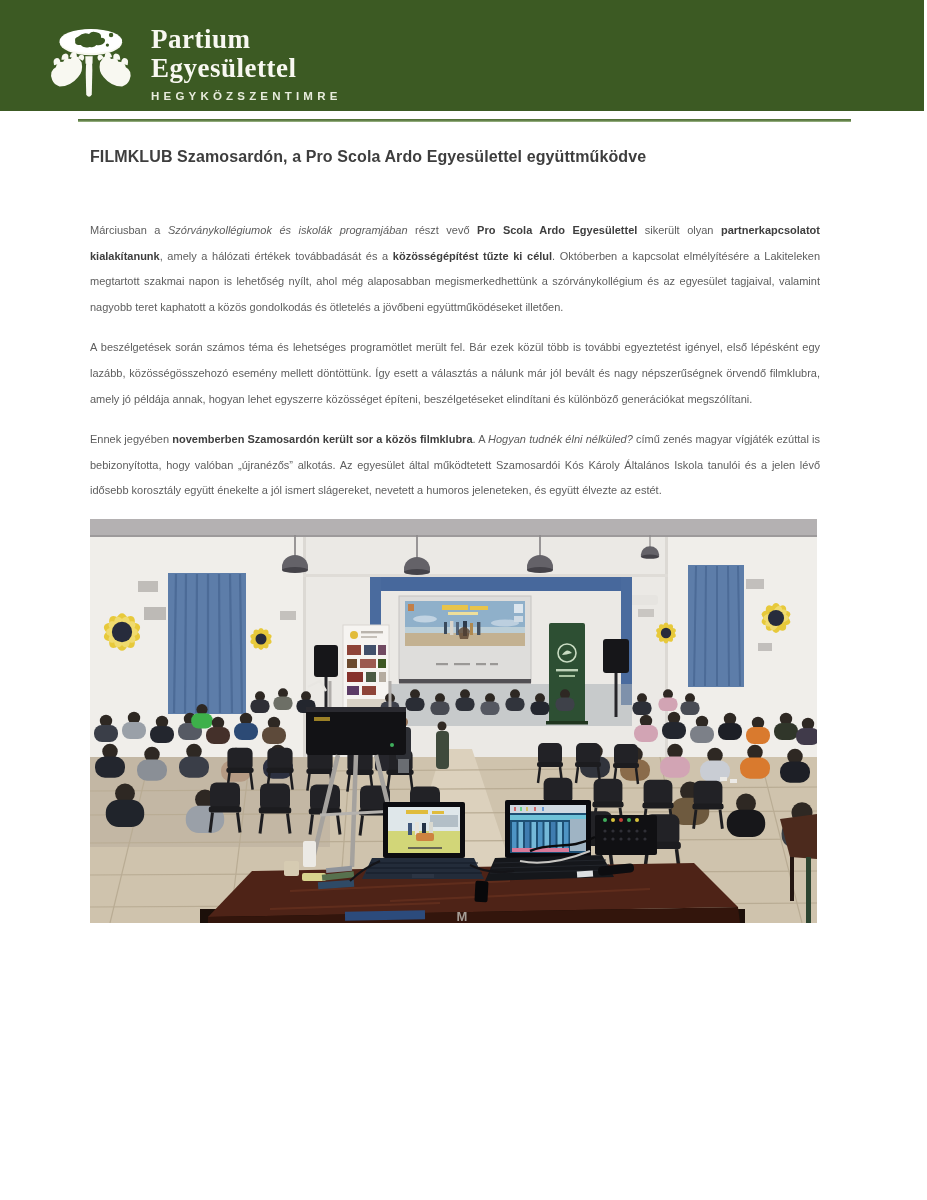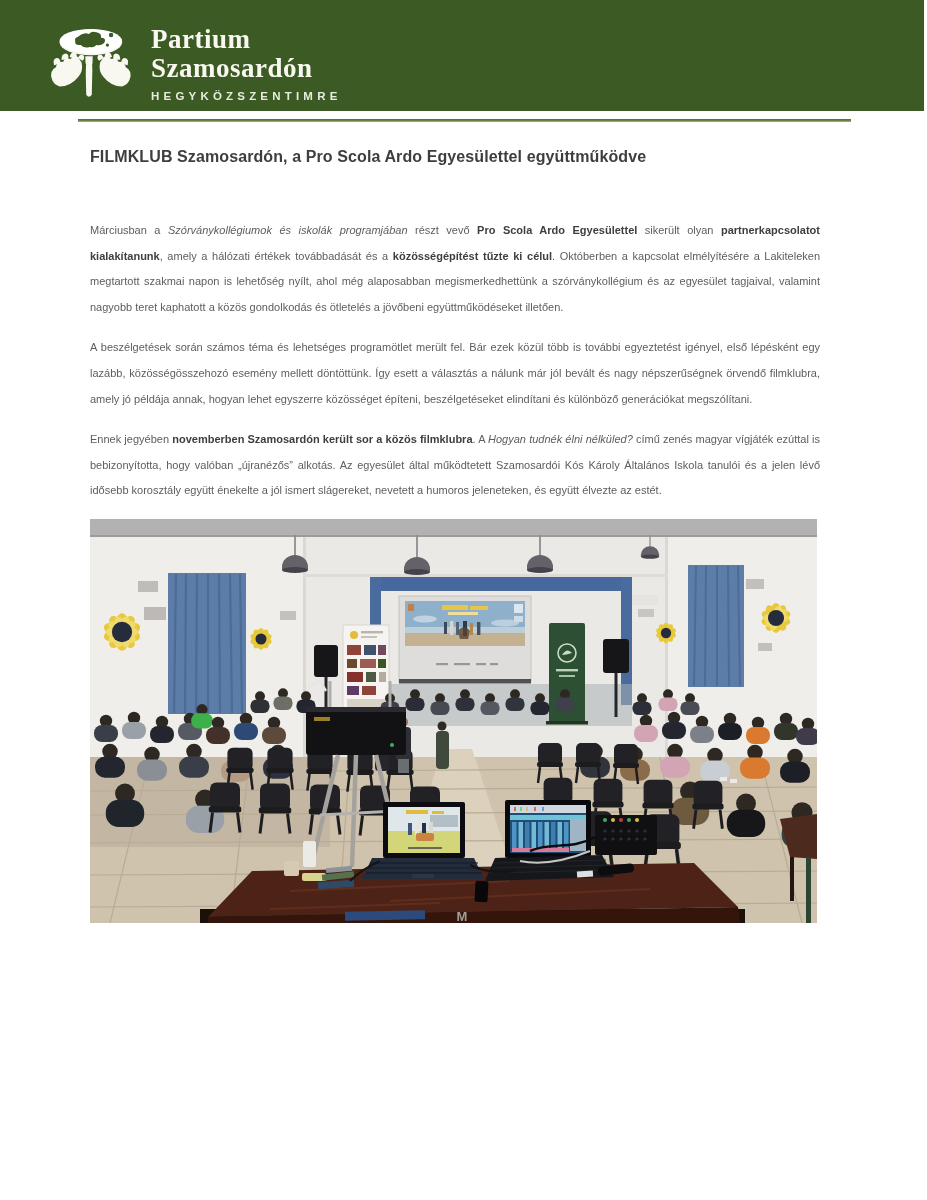--- a/index.html
+++ b/index.html
@@ -83,21 +83,21 @@
         <path d="M20 52 q0 -7 5 -7 q4 1 2 7 Z"></path>
         <path d="M29 49 q1 -6 6 -5 q3 2 1 7 Z"></path>
         <path d="M38 50 q2 -5 6 -3 q2 3 -1 6 Z"></path>
       </g>
 
       <rect x="42.5" y="56" width="3" height="30" fill="#3c5a23" transform="rotate(6 44 70)"></rect>
       <rect x="55" y="56" width="3" height="30" fill="#3c5a23" transform="rotate(-6 56 70)"></rect>
     </svg>
     <div class="logo-text">
       <div class="logo-title">Partium</div>
-      <div class="logo-title">Szamosardón</div>
+      <div class="logo-title">Egyesülettel</div>
       <div class="logo-sub">HEGYKÖZSZENTIMRE</div>
     </div>
   </div>
 </div>
 <div class="divider"></div>
 
 <div class="article">
   <h1>FILMKLUB Szamosardón, a Pro Scola Ardo Egyesülettel együttműködve</h1>
   <div class="article-body">
       <p><span>Márciusban a </span><span class="i">Szórványkollégiumok és iskolák programjában</span><span> részt vevő </span><span class="b">Pro Scola Ardo Egyesülettel</span><span> sikerült olyan </span><span class="b">partnerkapcsolatot kialakítanunk</span><span>, amely a hálózati értékek továbbadását és a </span><span class="b">közösségépítést tűzte ki célul</span><span>. Októberben a kapcsolat elmélyítésére a Lakiteleken megtartott szakmai napon is lehetőség nyílt, ahol még alaposabban megismerkedhettünk a szórványkollégium és az egyesület tagjaival, valamint nagyobb teret kaphatott a közös gondolkodás és ötletelés a jövőbeni együttműködéseket illetően.</span></p>

